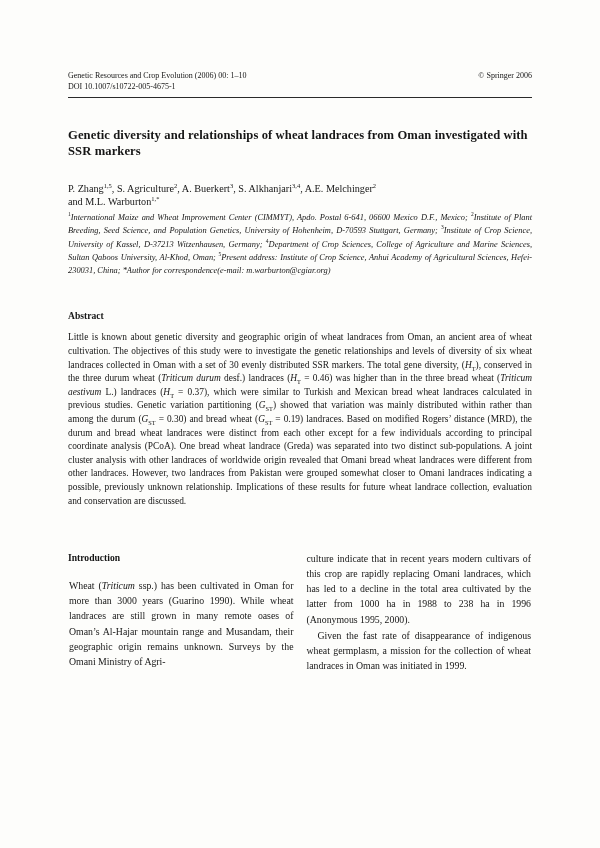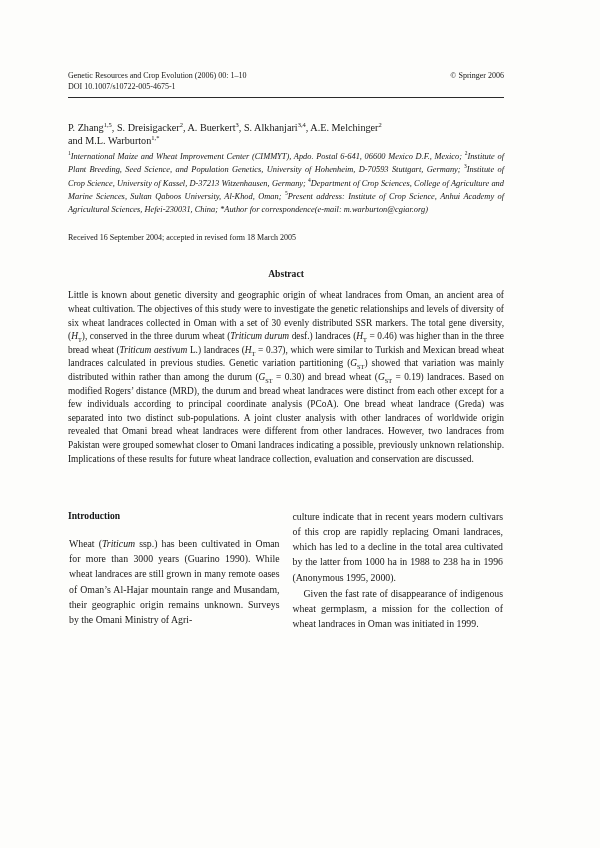--- a/index.html
+++ b/index.html
@@ -6,41 +6,41 @@
   body {
     width: 600px; height: 848px;
     background: #fdfdfb;
     color: #161616;
     font-family: "Liberation Serif", "DejaVu Serif", serif;
     overflow: hidden;
   }
   .page {
     box-sizing: border-box;
     width: 600px; height: 848px;
-    padding: 70px 96px 0 68px;
+    padding: 70px 68px 0 68px;
   }
   
   .jhead { font-size: 8px; line-height: 11px; display: flex; justify-content: space-between; }
   .jhead-left { }
   .jhead-right { text-align: left; }
   .rule { border: none; border-top: 1.6px solid #2a2a2a; margin: 5px 0 0 0; }
   
   .title { margin-top: 29px; font-size: 12.6px; font-weight: bold; line-height: 16px; letter-spacing: 0.1px; }
   
   .authors { margin-top: 23px; font-size: 10.2px; line-height: 13px; }
   .authors sup { font-size: 6.5px; vertical-align: super; line-height: 0; }
   
   .affil { margin-top: 3px; font-size: 8.4px; font-style: italic; line-height: 13.3px; text-align: justify; }
   .affil sup { font-size: 5.5px; vertical-align: super; line-height: 0; }
   
   .received { margin-top: 17px; font-size: 8px; line-height: 10px; }
   
   .keywords { margin-top: 26px; font-size: 9.2px; line-height: 12px; }
   
-  .abs-head { margin-top: 25px; font-size: 9.6px; font-weight: bold; text-align: center; }
+  .abs-head { margin-top: 33px; font-size: 9.6px; font-weight: bold; }
   .abs-body { margin-top: 10px; font-size: 9.4px; line-height: 13.6px; text-align: justify; }
   .abs-body sub, .cols sub { font-size: 6.3px; vertical-align: sub; line-height: 0; }
   
   .cols { margin-top: 42px; display: flex; gap: 11px; }
   .col { flex: 1 1 0; font-size: 9.8px; line-height: 15.1px; text-align: justify; }
   .intro-head { font-weight: bold; font-size: 9.6px; text-align: left; }
   .col p { margin: 1px; }
   .col .first-para { margin-top: 13px; }
   .indent { text-indent: 11px; }
   i { font-style: italic; }
@@ -54,26 +54,26 @@
   <div class="jhead">
     <div class="jhead-left">
       <div>Genetic Resources and Crop Evolution (2006) 00: 1–10</div>
       <div>DOI 10.1007/s10722-005-4675-1</div>
     </div>
     <div class="jhead-right">© Springer 2006</div>
   </div>
 
   <hr class="rule">
 
+  <div class="title">Genetic diversity and relationships of wheat landraces from Oman investigated with SSR markers</div>
 
-  <div class="authors"><span>P. Zhang</span><sup>1,5</sup><span>, S. Dreisigacker</span><sup>2</sup><span>, A. Buerkert</span><sup>3</sup><span>, S. Alkhanjari</span><sup>3,4</sup><span>, A.E. Melchinger</span><sup>2</sup><br><span>and M.L. Warburton</span><sup>1,*</sup></div>
+  <div class="authors"><span>P. Zhang</span><sup>1,5</sup><span>, S. Agriculture</span><sup>2</sup><span>, A. Buerkert</span><sup>3</sup><span>, S. Alkhanjari</span><sup>3,4</sup><span>, A.E. Melchinger</span><sup>2</sup><br><span>and M.L. Warburton</span><sup>1,*</sup></div>
 
   <div class="affil"><sup>1</sup><span>International Maize and Wheat Improvement Center (CIMMYT), Apdo. Postal 6-641, 06600 Mexico D.F., Mexico; </span><sup>2</sup><span>Institute of Plant Breeding, Seed Science, and Population Genetics, University of Hohenheim, D-70593 Stuttgart, Germany; </span><sup>3</sup><span>Institute of Crop Science, University of Kassel, D-37213 Witzenhausen, Germany; </span><sup>4</sup><span>Department of Crop Sciences, College of Agriculture and Marine Sciences, Sultan Qaboos University, Al-Khod, Oman; </span><sup>5</sup><span>Present address: Institute of Crop Science, Anhui Academy of Agricultural Sciences, Hefei-230031, China; *Author for correspondence(e-mail: m.warburton@cgiar.org)</span></div>
 
-  <div class="received">Received 16 September 2004; accepted in revised form 18 March 2005</div>
 
 
   <div class="abs-head">Abstract</div>
   <div class="abs-body"><span>Little is known about genetic diversity and geographic origin of wheat landraces from Oman, an ancient area of wheat cultivation. The objectives of this study were to investigate the genetic relationships and levels of diversity of six wheat landraces collected in Oman with a set of 30 evenly distributed SSR markers. The total gene diversity, (</span><i>H</i><sub>T</sub><span>), conserved in the three durum wheat (</span><i>Triticum durum</i><span> desf.) landraces (</span><i>H</i><sub>T</sub><span> = 0.46) was higher than in the three bread wheat (</span><i>Triticum aestivum</i><span> L.) landraces (</span><i>H</i><sub>T</sub><span> = 0.37), which were similar to Turkish and Mexican bread wheat landraces calculated in previous studies. Genetic variation partitioning (</span><i>G</i><sub>ST</sub><span>) showed that variation was mainly distributed within rather than among the durum (</span><i>G</i><sub>ST</sub><span> = 0.30) and bread wheat (</span><i>G</i><sub>ST</sub><span> = 0.19) landraces. Based on modified Rogers’ distance (MRD), the durum and bread wheat landraces were distinct from each other except for a few individuals according to principal coordinate analysis (PCoA). One bread wheat landrace (Greda) was separated into two distinct sub-populations. A joint cluster analysis with other landraces of worldwide origin revealed that Omani bread wheat landraces were different from other landraces. However, two landraces from Pakistan were grouped somewhat closer to Omani landraces indicating a possible, previously unknown relationship. Implications of these results for future wheat landrace collection, evaluation and conservation are discussed.</span></div>
 
   <div class="cols">
     <div class="col">
       <div class="intro-head">Introduction</div>
       <p class="first-para"><span>Wheat (</span><i>Triticum</i><span> ssp.) has been cultivated in Oman for more than 3000 years (Guarino 1990). While wheat landraces are still grown in many remote oases of Oman’s Al-Hajar mountain range and Musandam, their geographic origin remains unknown. Surveys by the Omani Ministry of Agri-</span></p>
     </div>

